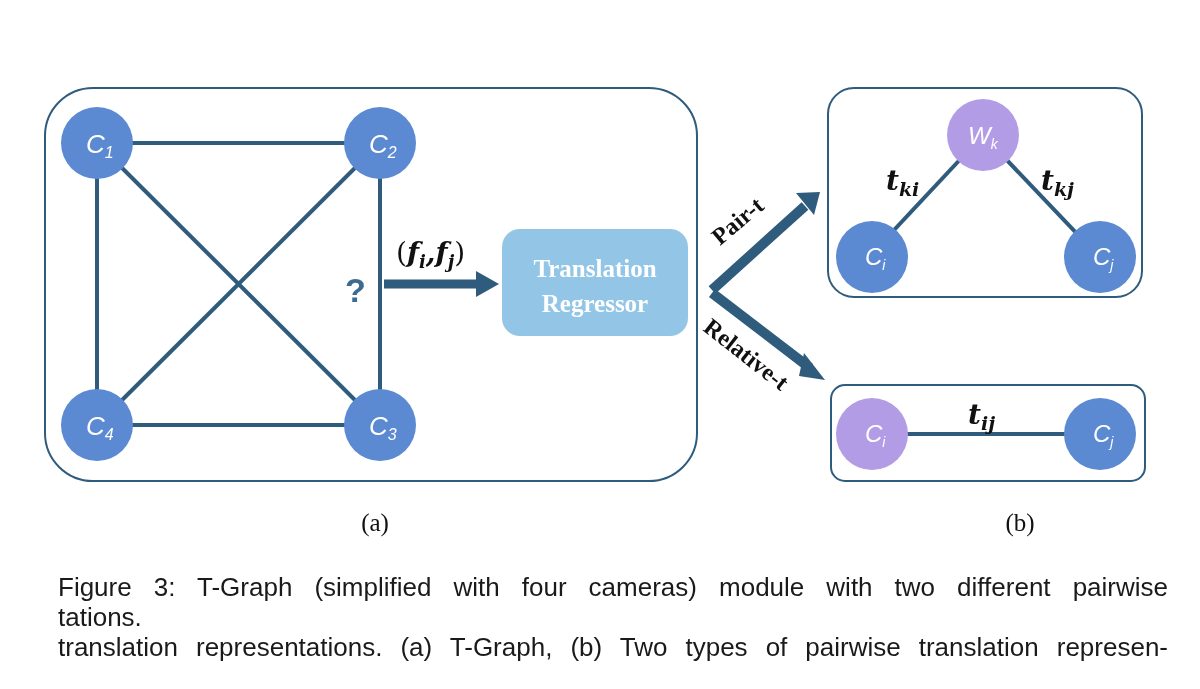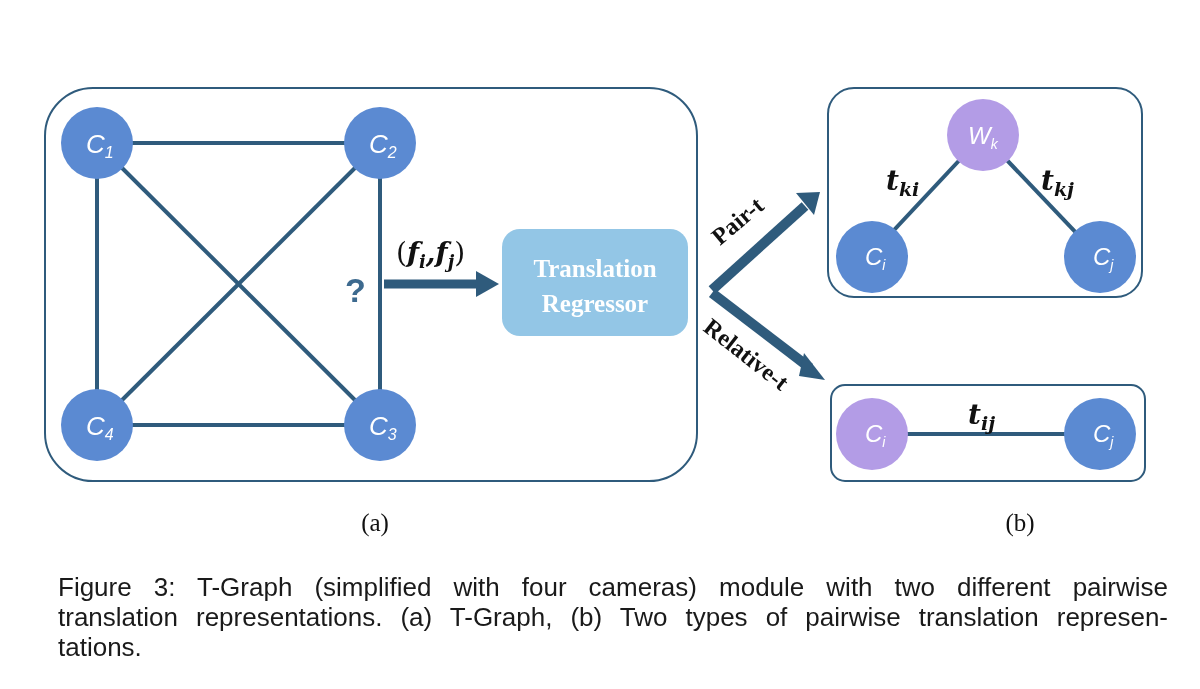--- a/index.html
+++ b/index.html
@@ -112,15 +112,15 @@
     <text class="node-label" x="1093" y="442" font-size="24"><tspan>C</tspan><tspan class="node-sub" font-size="14" dy="5">j</tspan></text>
   </g>
   <text class="edge-label" x="968" y="424" font-size="28"><tspan>t</tspan><tspan font-size="19" dy="6">ij</tspan></text>
 
   <text class="sublabel" x="375" y="531" font-size="25" text-anchor="middle">(a)</text>
   <text class="sublabel" x="1020" y="531" font-size="25" text-anchor="middle">(b)</text>
 </svg>
 
 <div id="caption">
   <span class="line">Figure 3:  T-Graph (simplified with four cameras) module with two different pairwise</span>
+  <span class="line last">tations.</span>
   <span class="line">translation representations. (a) T-Graph, (b) Two types of pairwise translation represen-</span>
-  <span class="line last">tations.</span>
 </div>
 
 </body></html>

